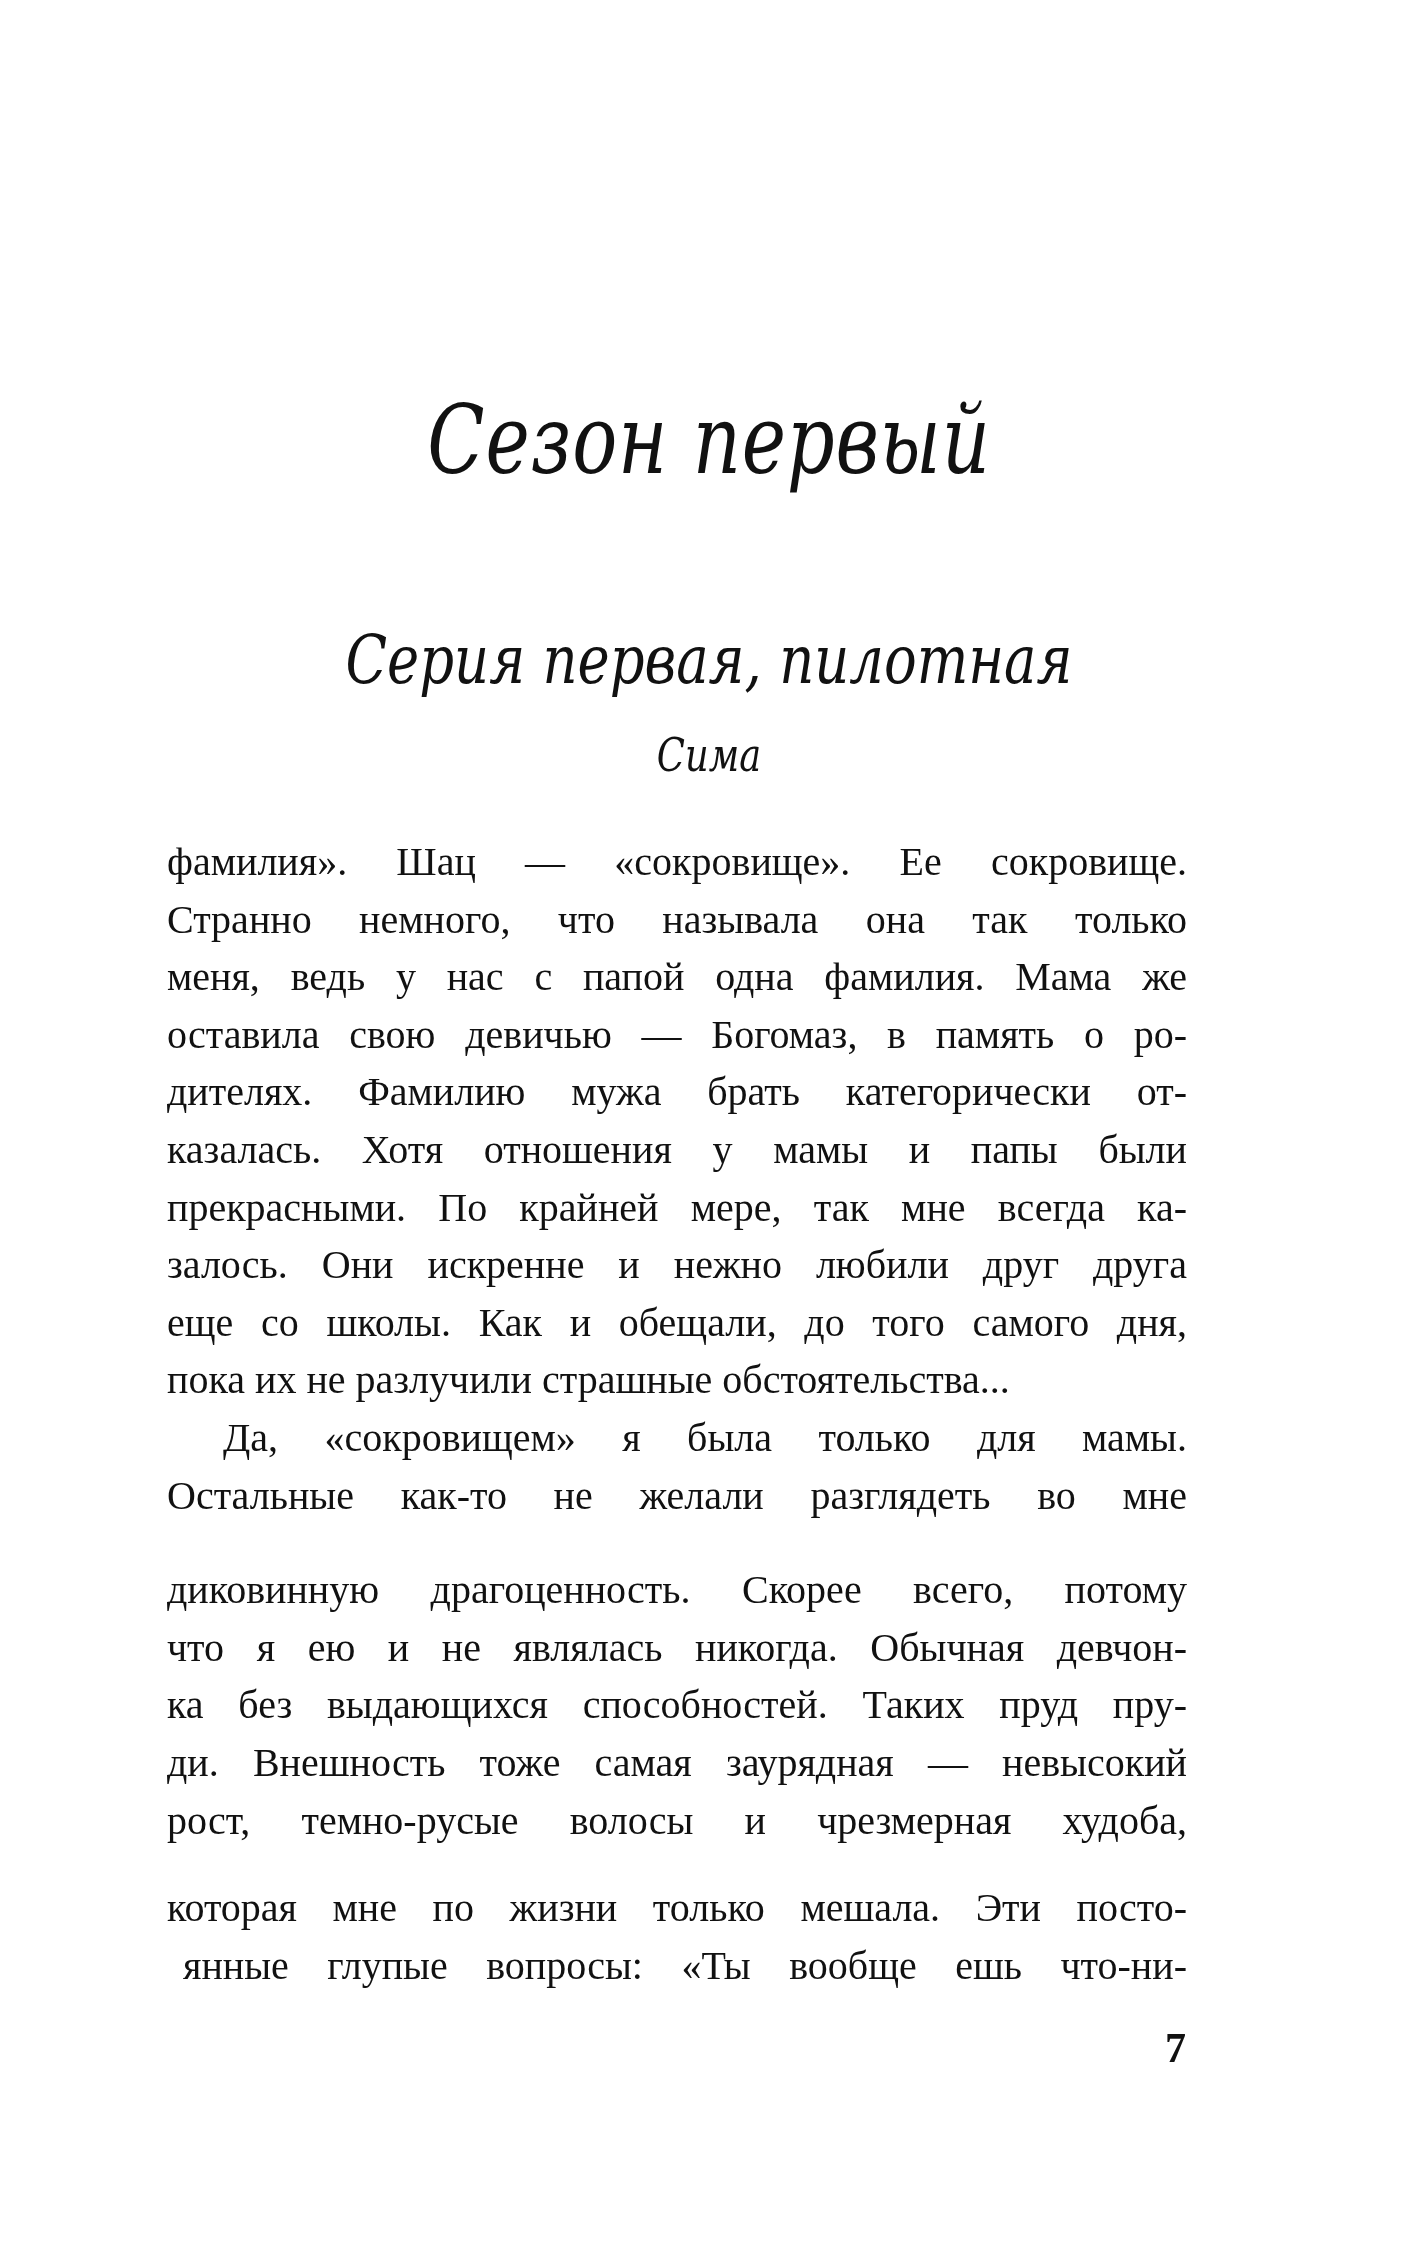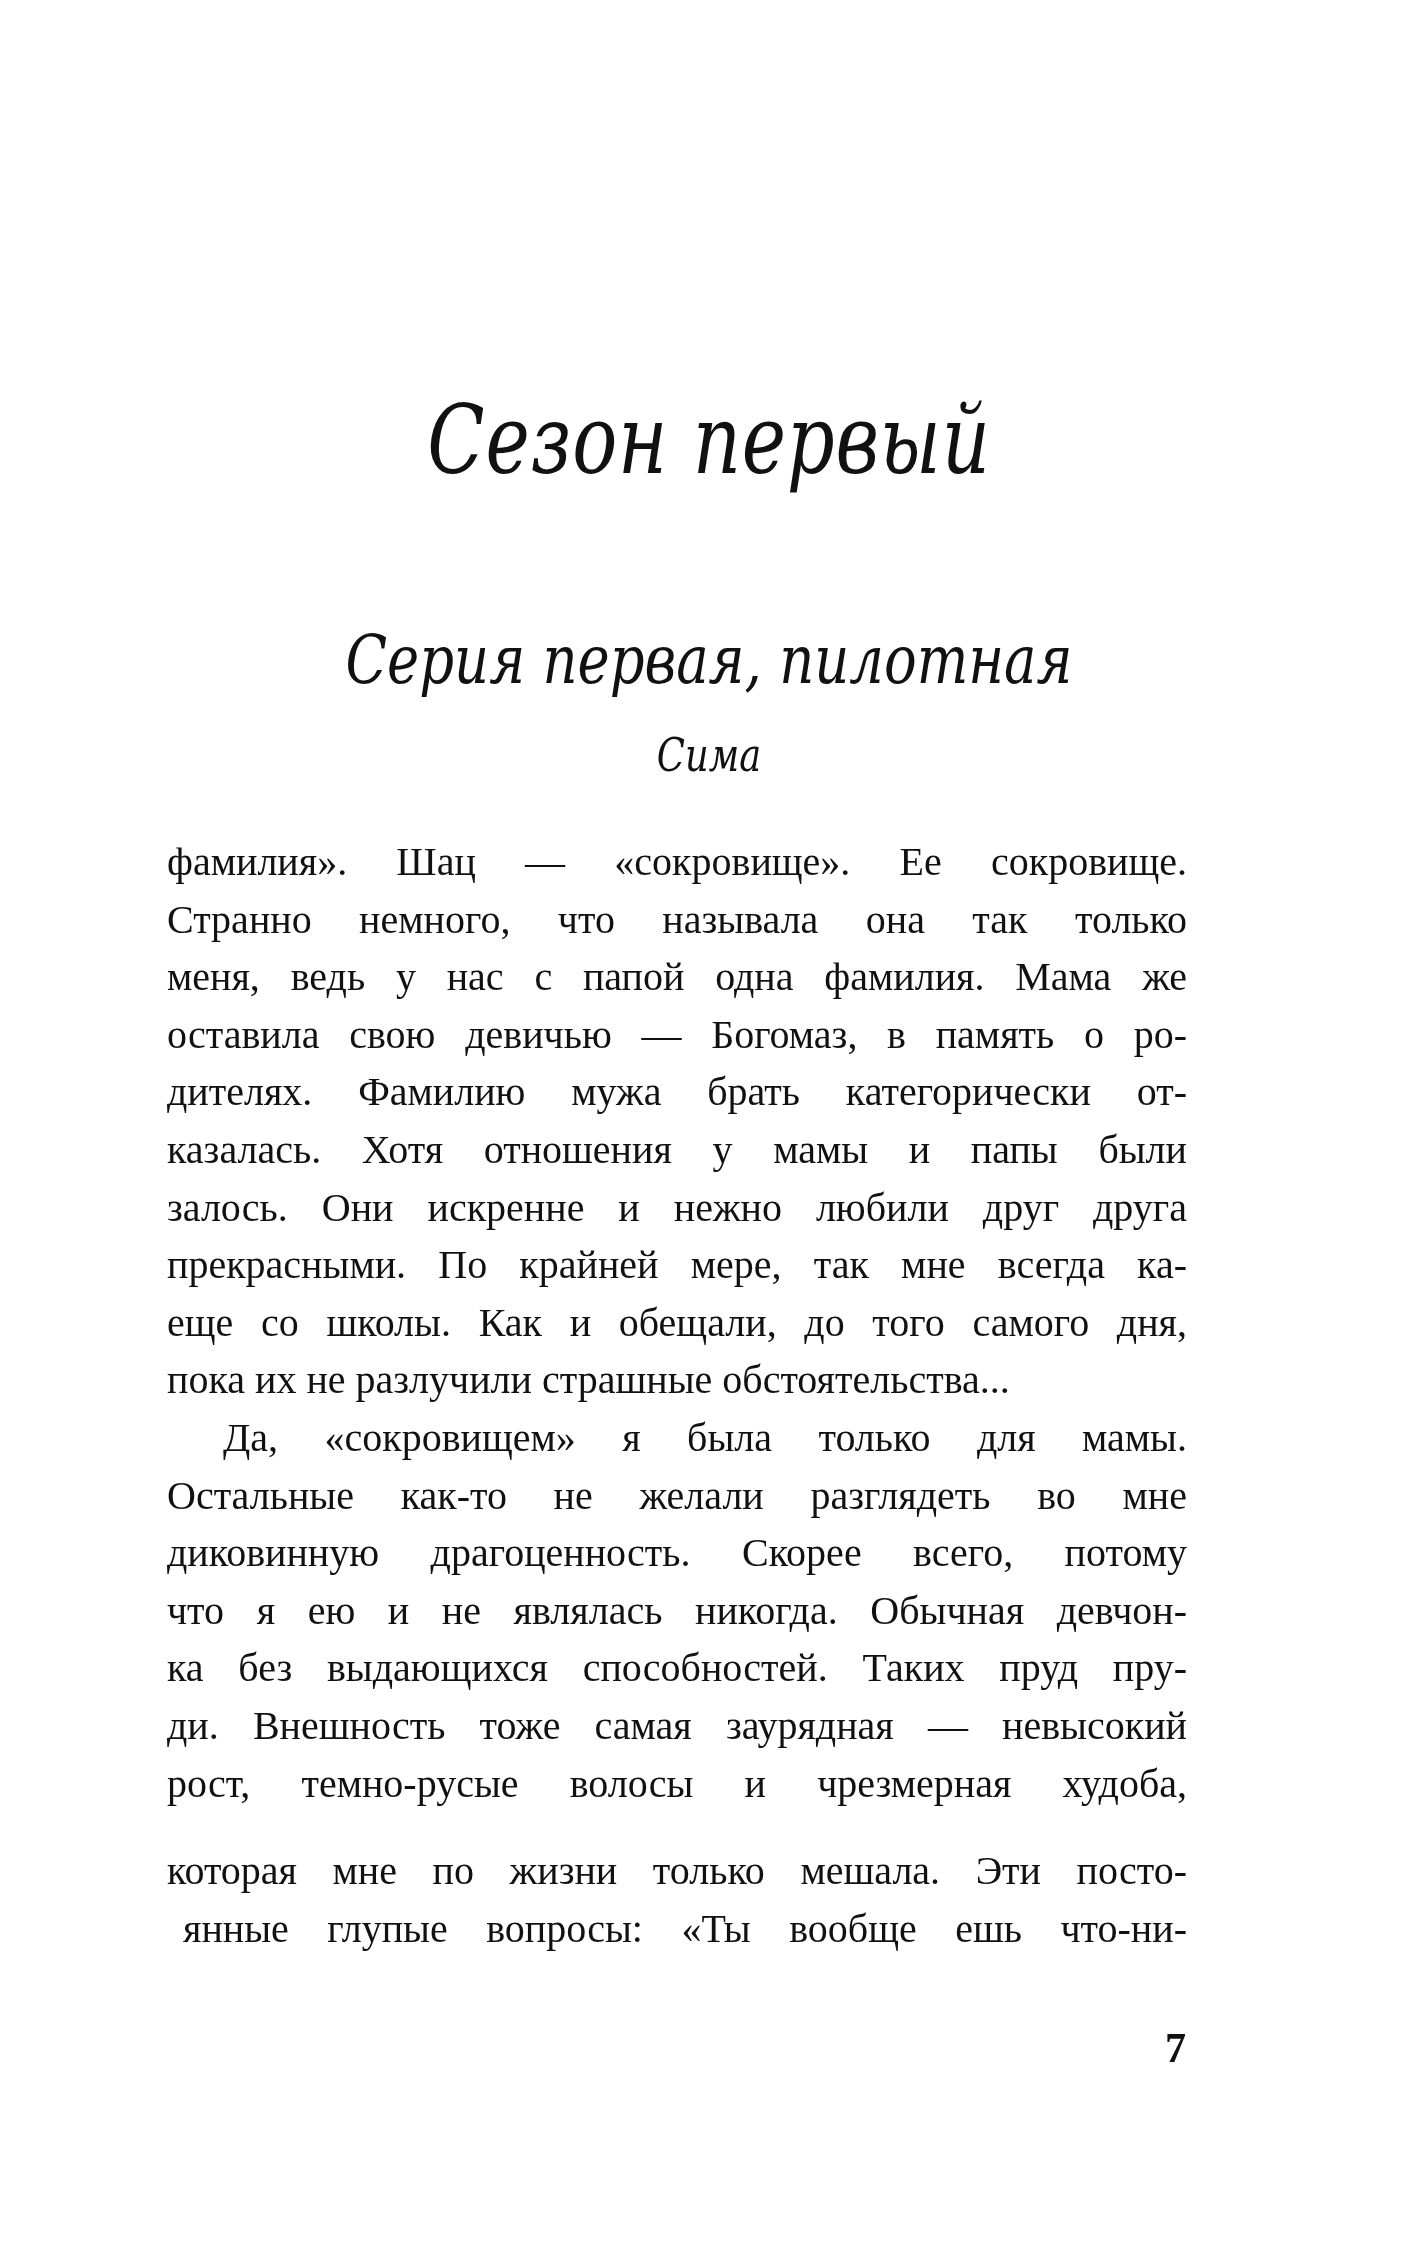--- a/index.html
+++ b/index.html
@@ -43,27 +43,27 @@
   <div class="episode-title">Серия первая, пилотная</div>
   <div class="character-name">Сима</div>
 
   <div class="body-text" id="body-text">
       <span class="line" style="white-space: nowrap;">фамилия». Шац — «сокровище». Ее сокровище.</span>
       <span class="line" style="white-space: nowrap;">Странно немного, что называла она так только</span>
       <span class="line" style="white-space: nowrap;">меня, ведь у нас с папой одна фамилия. Мама же</span>
       <span class="line" style="white-space: nowrap;">оставила свою девичью — Богомаз, в память о ро-</span>
       <span class="line" style="white-space: nowrap;">дителях. Фамилию мужа брать категорически от-</span>
       <span class="line" style="white-space: nowrap;">казалась. Хотя отношения у мамы и папы были</span>
+      <span class="line" style="white-space: nowrap;">прекрасными. По крайней мере, так мне всегда ка-</span>
       <span class="line" style="white-space: nowrap;">залось. Они искренне и нежно любили друг друга</span>
-      <span class="line" style="white-space: nowrap;">прекрасными. По крайней мере, так мне всегда ка-</span>
       <span class="line" style="white-space: nowrap;">еще со школы. Как и обещали, до того самого дня,</span>
       <span class="line last" style="white-space: nowrap;">пока их не разлучили страшные обстоятельства...</span>
       <span class="line indent" style="white-space: nowrap;">Да, «сокровищем» я была только для мамы.</span>
       <span class="line" style="white-space: nowrap;">Остальные как-то не желали разглядеть во мне</span>
-      <span class="line" style="white-space: nowrap;">диковинную драгоценность. Скорее всего, потому</span>
+      <span class="line" style="white-space: nowrap; margin-top: 37px;">диковинную драгоценность. Скорее всего, потому</span>
       <span class="line" style="white-space: nowrap;">что я ею и не являлась никогда. Обычная девчон-</span>
       <span class="line" style="white-space: nowrap;">ка без выдающихся способностей. Таких пруд пру-</span>
       <span class="line" style="white-space: nowrap;">ди. Внешность тоже самая заурядная — невысокий</span>
       <span class="line" style="white-space: nowrap;">рост, темно-русые волосы и чрезмерная худоба,</span>
       <span class="line" style="white-space: nowrap; margin-top: 30px;">которая мне по жизни только мешала. Эти посто-</span>
       <span class="line" style="white-space: nowrap; margin-left: 16px;">янные глупые вопросы: «Ты вообще ешь что-ни-</span>
     </div>
 
   <div class="page-number">7</div>
 </div>

